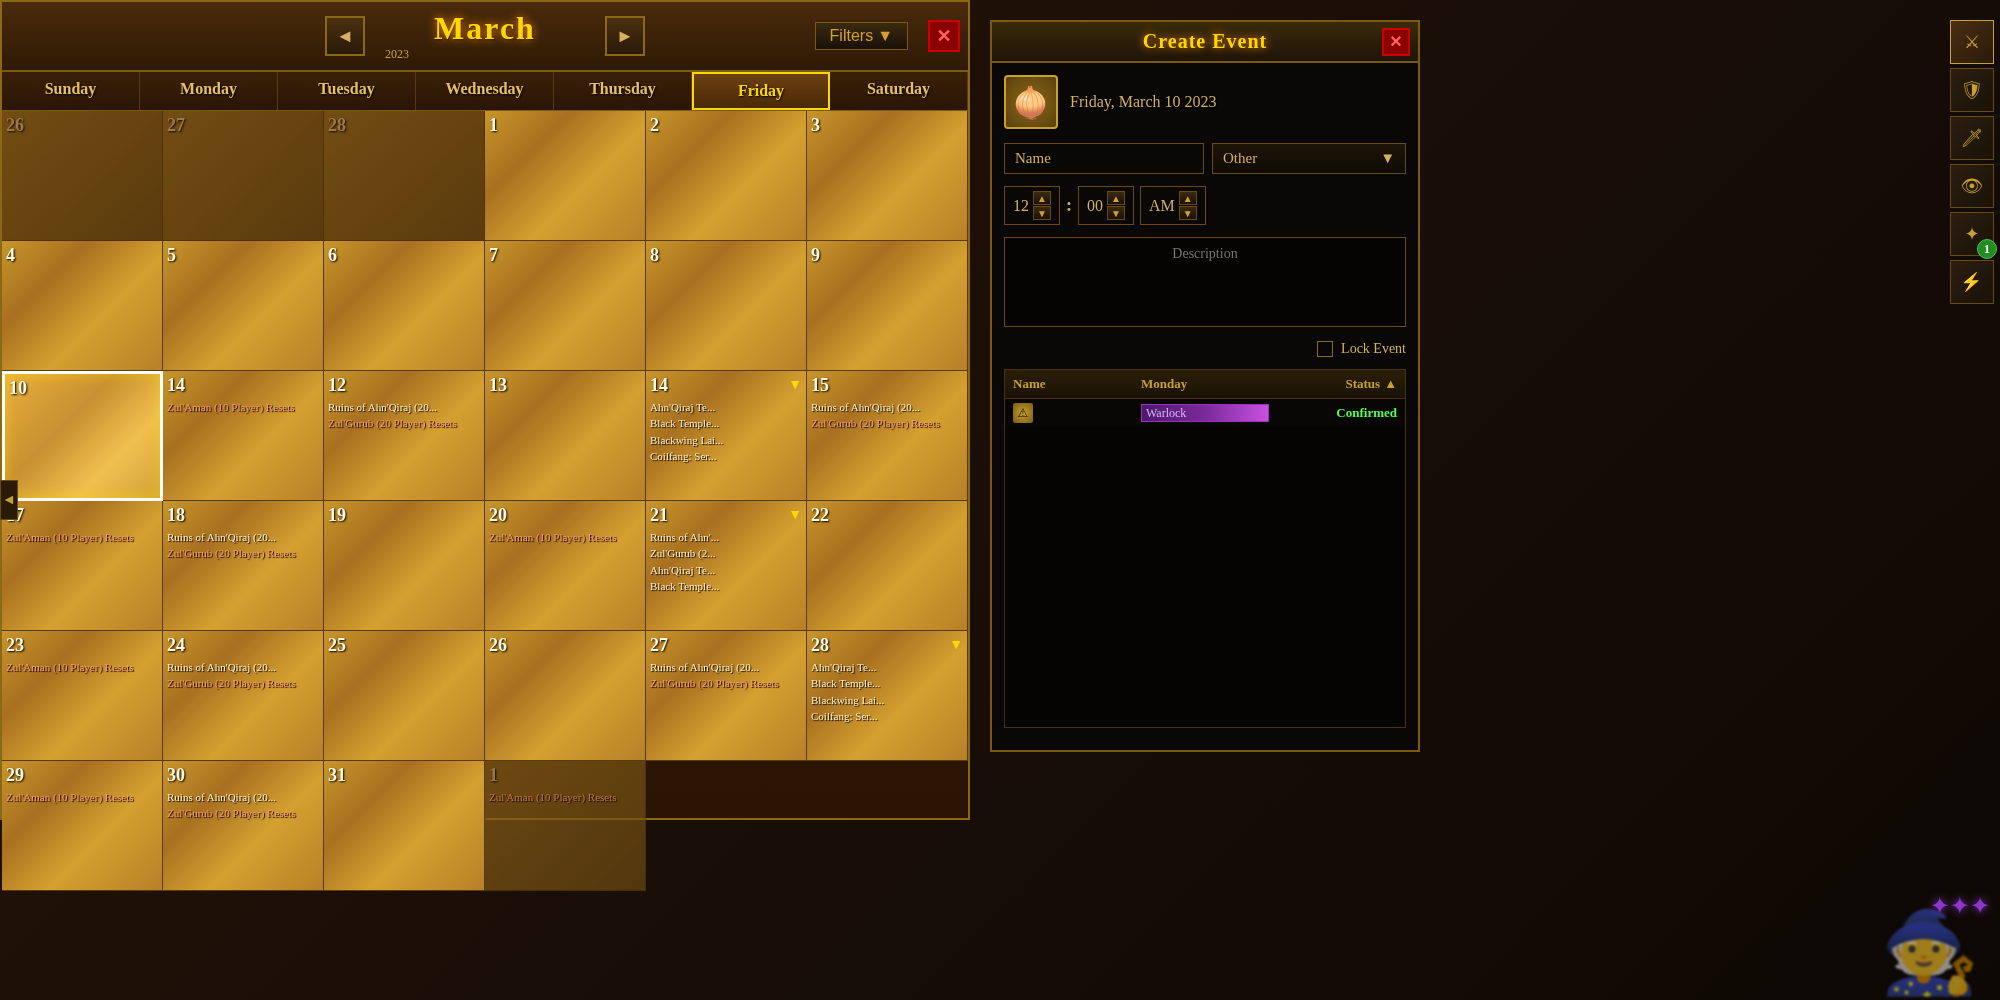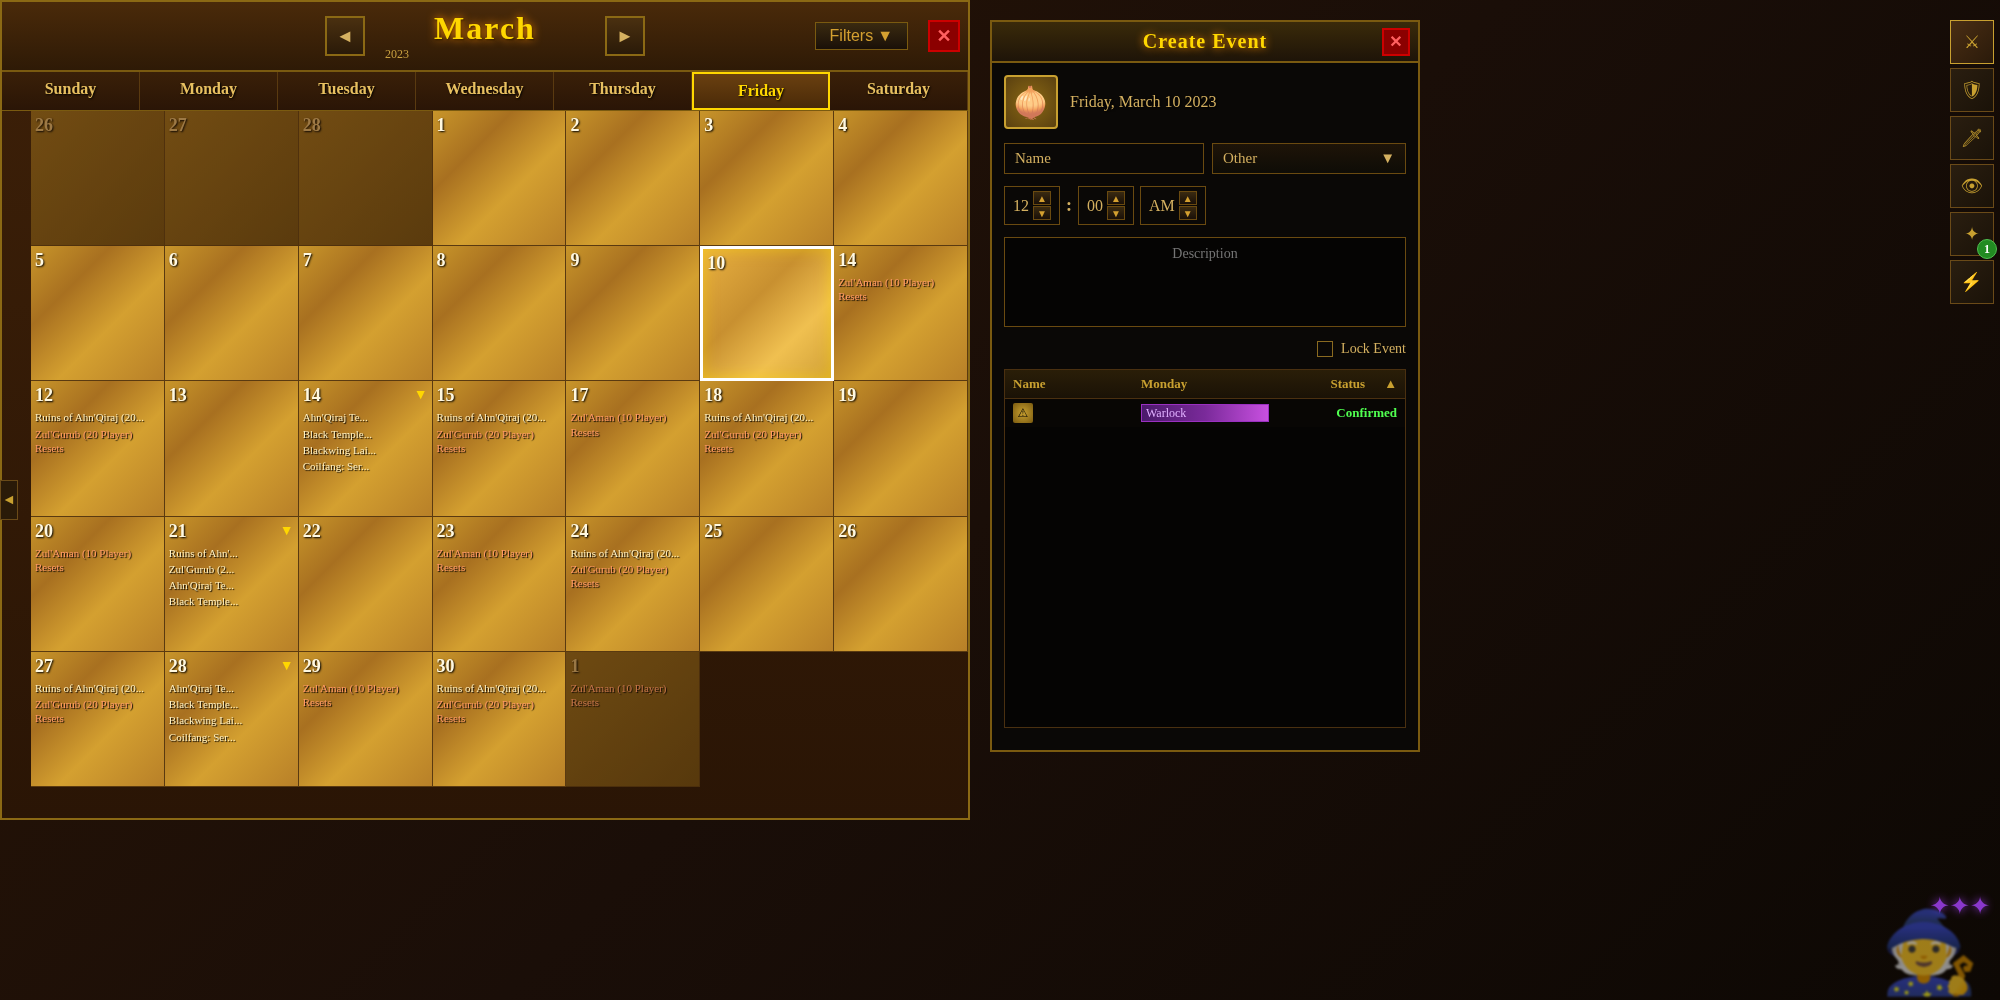--- a/index.html
+++ b/index.html
@@ -130,24 +130,23 @@
 
     .day-header.friday {
       background: linear-gradient(180deg, #6a4010 0%, #4a2a08 100%);
       border: 2px solid #ffd700;
       color: #ffd700;
     }
 
     
     .cal-grid {
       display: grid;
-      grid-template-columns: repeat(7, 1fr);
+      grid-template-columns: repeat(6, 1fr);
       grid-template-rows: repeat(5, 1fr);
       height: calc(100% - 140px);
-      margin-left: 29px;
     }
 
     .cal-cell {
       border-right: 1px solid #5a3a10;
       border-bottom: 1px solid #5a3a10;
       padding: 4px;
       background: linear-gradient(135deg, #c8952a 0%, #a87020 30%, #d4a030 60%, #b88028 100%);
       position: relative;
       min-height: 130px;
     }
@@ -399,21 +398,21 @@
       font-size: 13px;
       color: #c8a030;
       font-weight: bold;
     }
 
     .roster-col-header.status {
       text-align: left;
       display: flex;
       align-items: center;
       justify-content: flex-end;
-      gap: 19px;
+      gap: 4px;
       cursor: pointer;
     }
 
     .roster-row {
       display: grid;
       grid-template-columns: 1fr 1fr 1fr;
       padding: 4px 8px;
       align-items: center;
       background: #080604;
     }
@@ -703,20 +702,23 @@
     </div>
     <div class="cal-cell">
       <div class="day-num">29</div>
       <div class="event-text resets">Zul'Aman (10 Player) Resets</div>
     </div>
     <div class="cal-cell">
       <div class="day-num">30</div>
       <div class="event-text">Ruins of Ahn'Qiraj (20...</div>
       <div class="event-text resets">Zul'Gurub (20 Player) Resets</div>
     </div>
+    <div class="cal-cell">
+        <div class="day-num">31</div>
+      </div>
     <div class="cal-cell other-month">
       <div class="day-num">1</div>
       <div class="event-text resets">Zul'Aman (10 Player) Resets</div>
     </div>
   </div>
 </div>
 
 <div class="left-edge-arrow">◄</div>
 
 <div class="create-event-panel">

